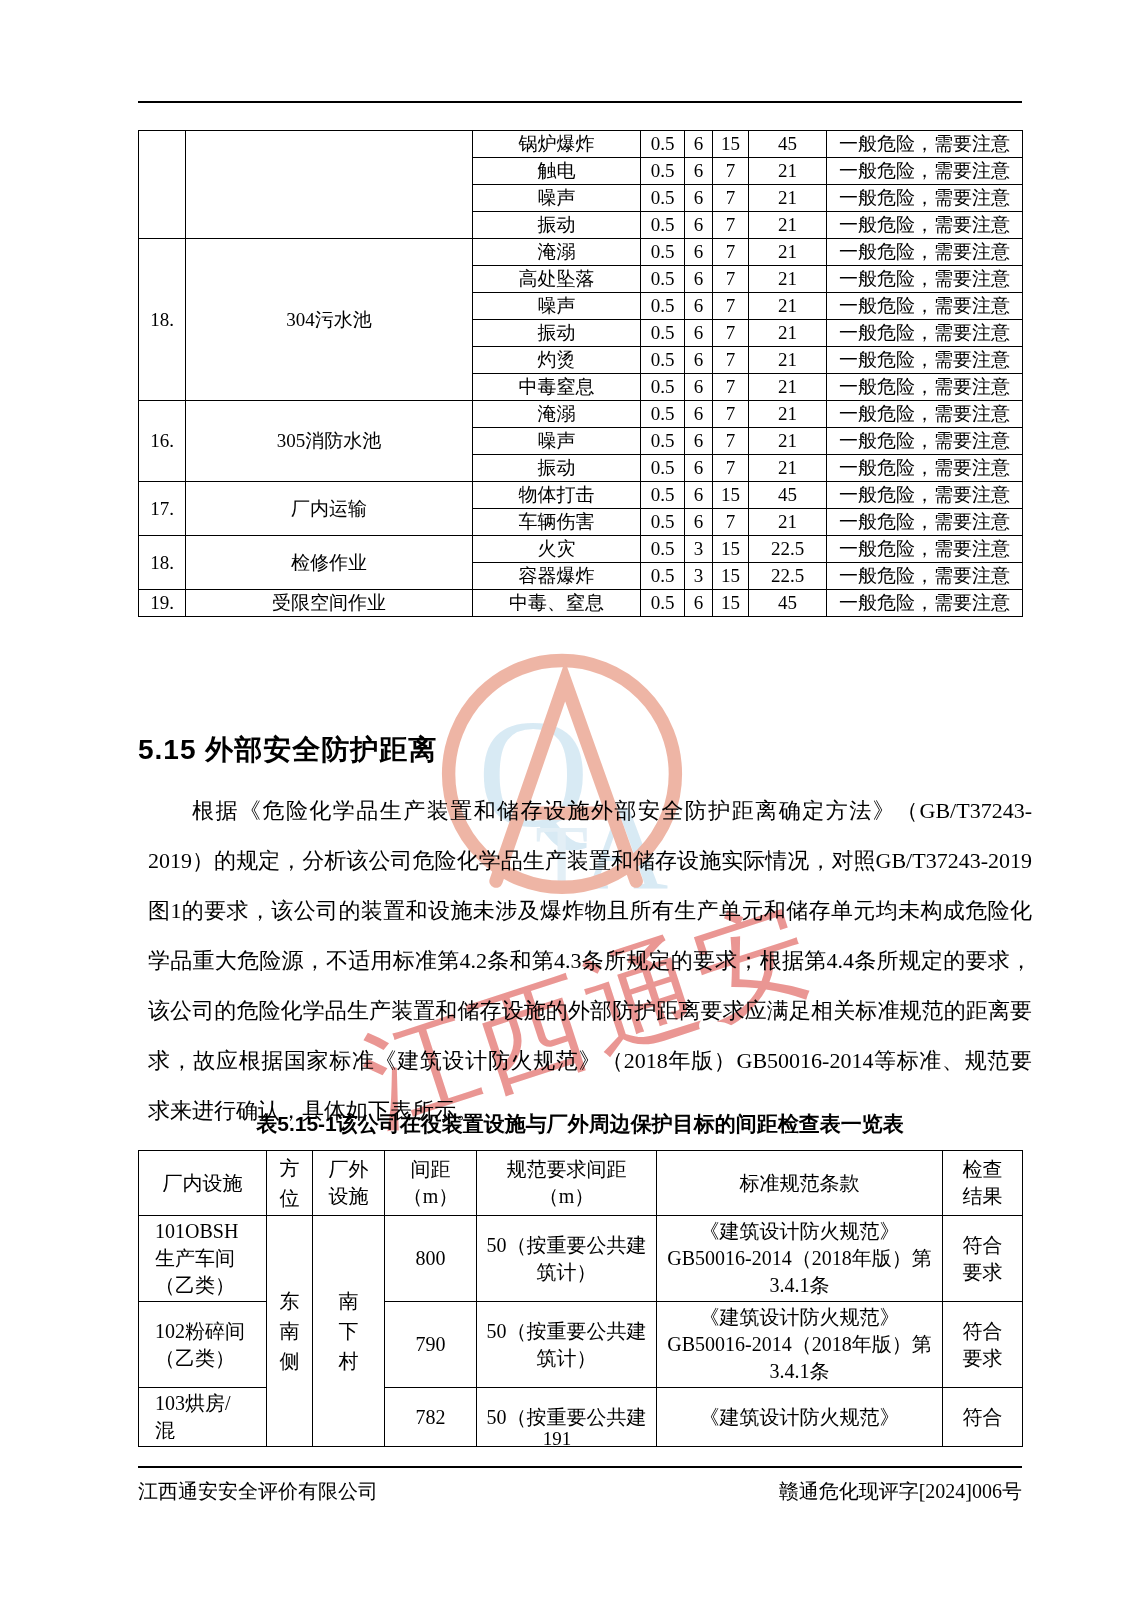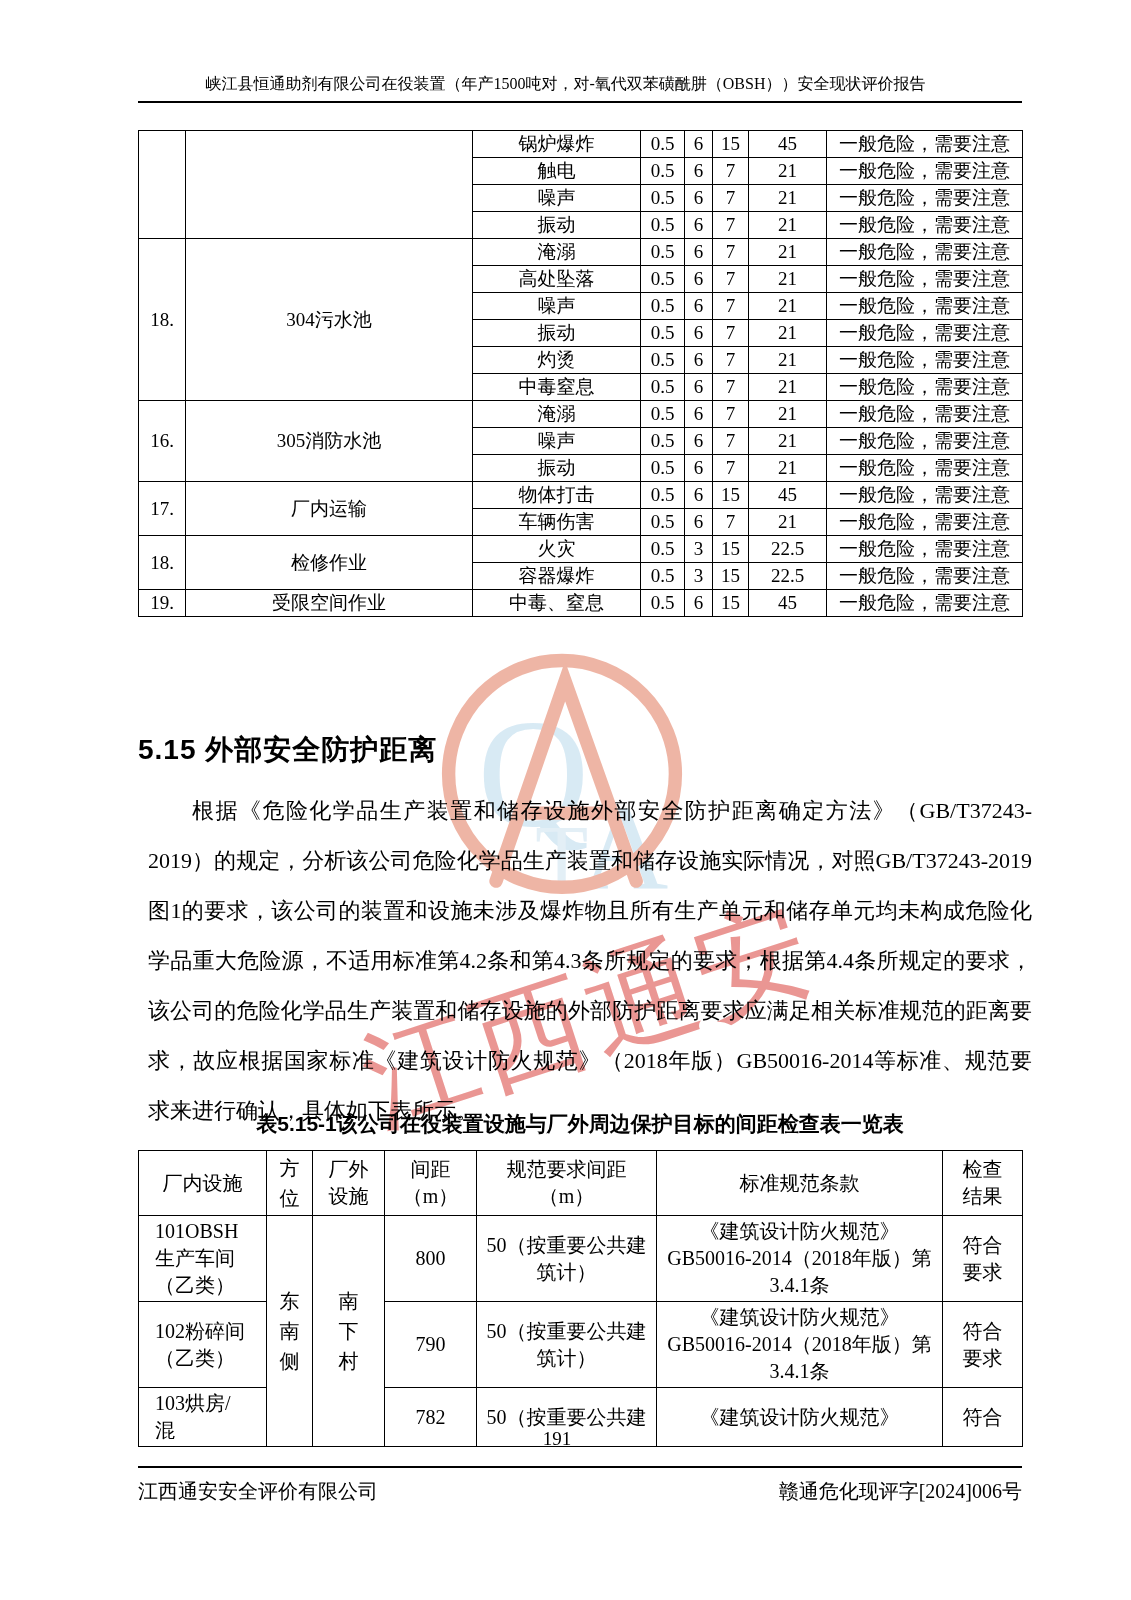--- a/index.html
+++ b/index.html
@@ -77,21 +77,20 @@
       <text x="48" y="178" class="lg-q">Q</text>
       <text x="104" y="236" class="lg-t">T</text>
       <text x="148" y="240" class="lg-a">A</text>
       <circle class="lg-ring" cx="130" cy="128" r="110"></circle>
       <path class="lg-ring-a" d="M66 232 L133 38 L202 232"></path>
       <path class="lg-ring-a" d="M96 166 L174 166"></path>
     </svg>
     <div class="wm-stamp">江西通安</div>
   </div>
 
-  <div class="doc-header">峡江县恒通助剂有限公司在役装置（年产1500吨对，对-氧代双苯磺酰肼（OBSH））安全现状评价报告</div>
   <div class="header-rule"></div>
 
   <table class="lec">
     <colgroup>
       <col style="width:47px">
         <col style="width:287px">
         <col style="width:168px">
         <col style="width:44px">
       <col style="width:28px">
         <col style="width:36px">

